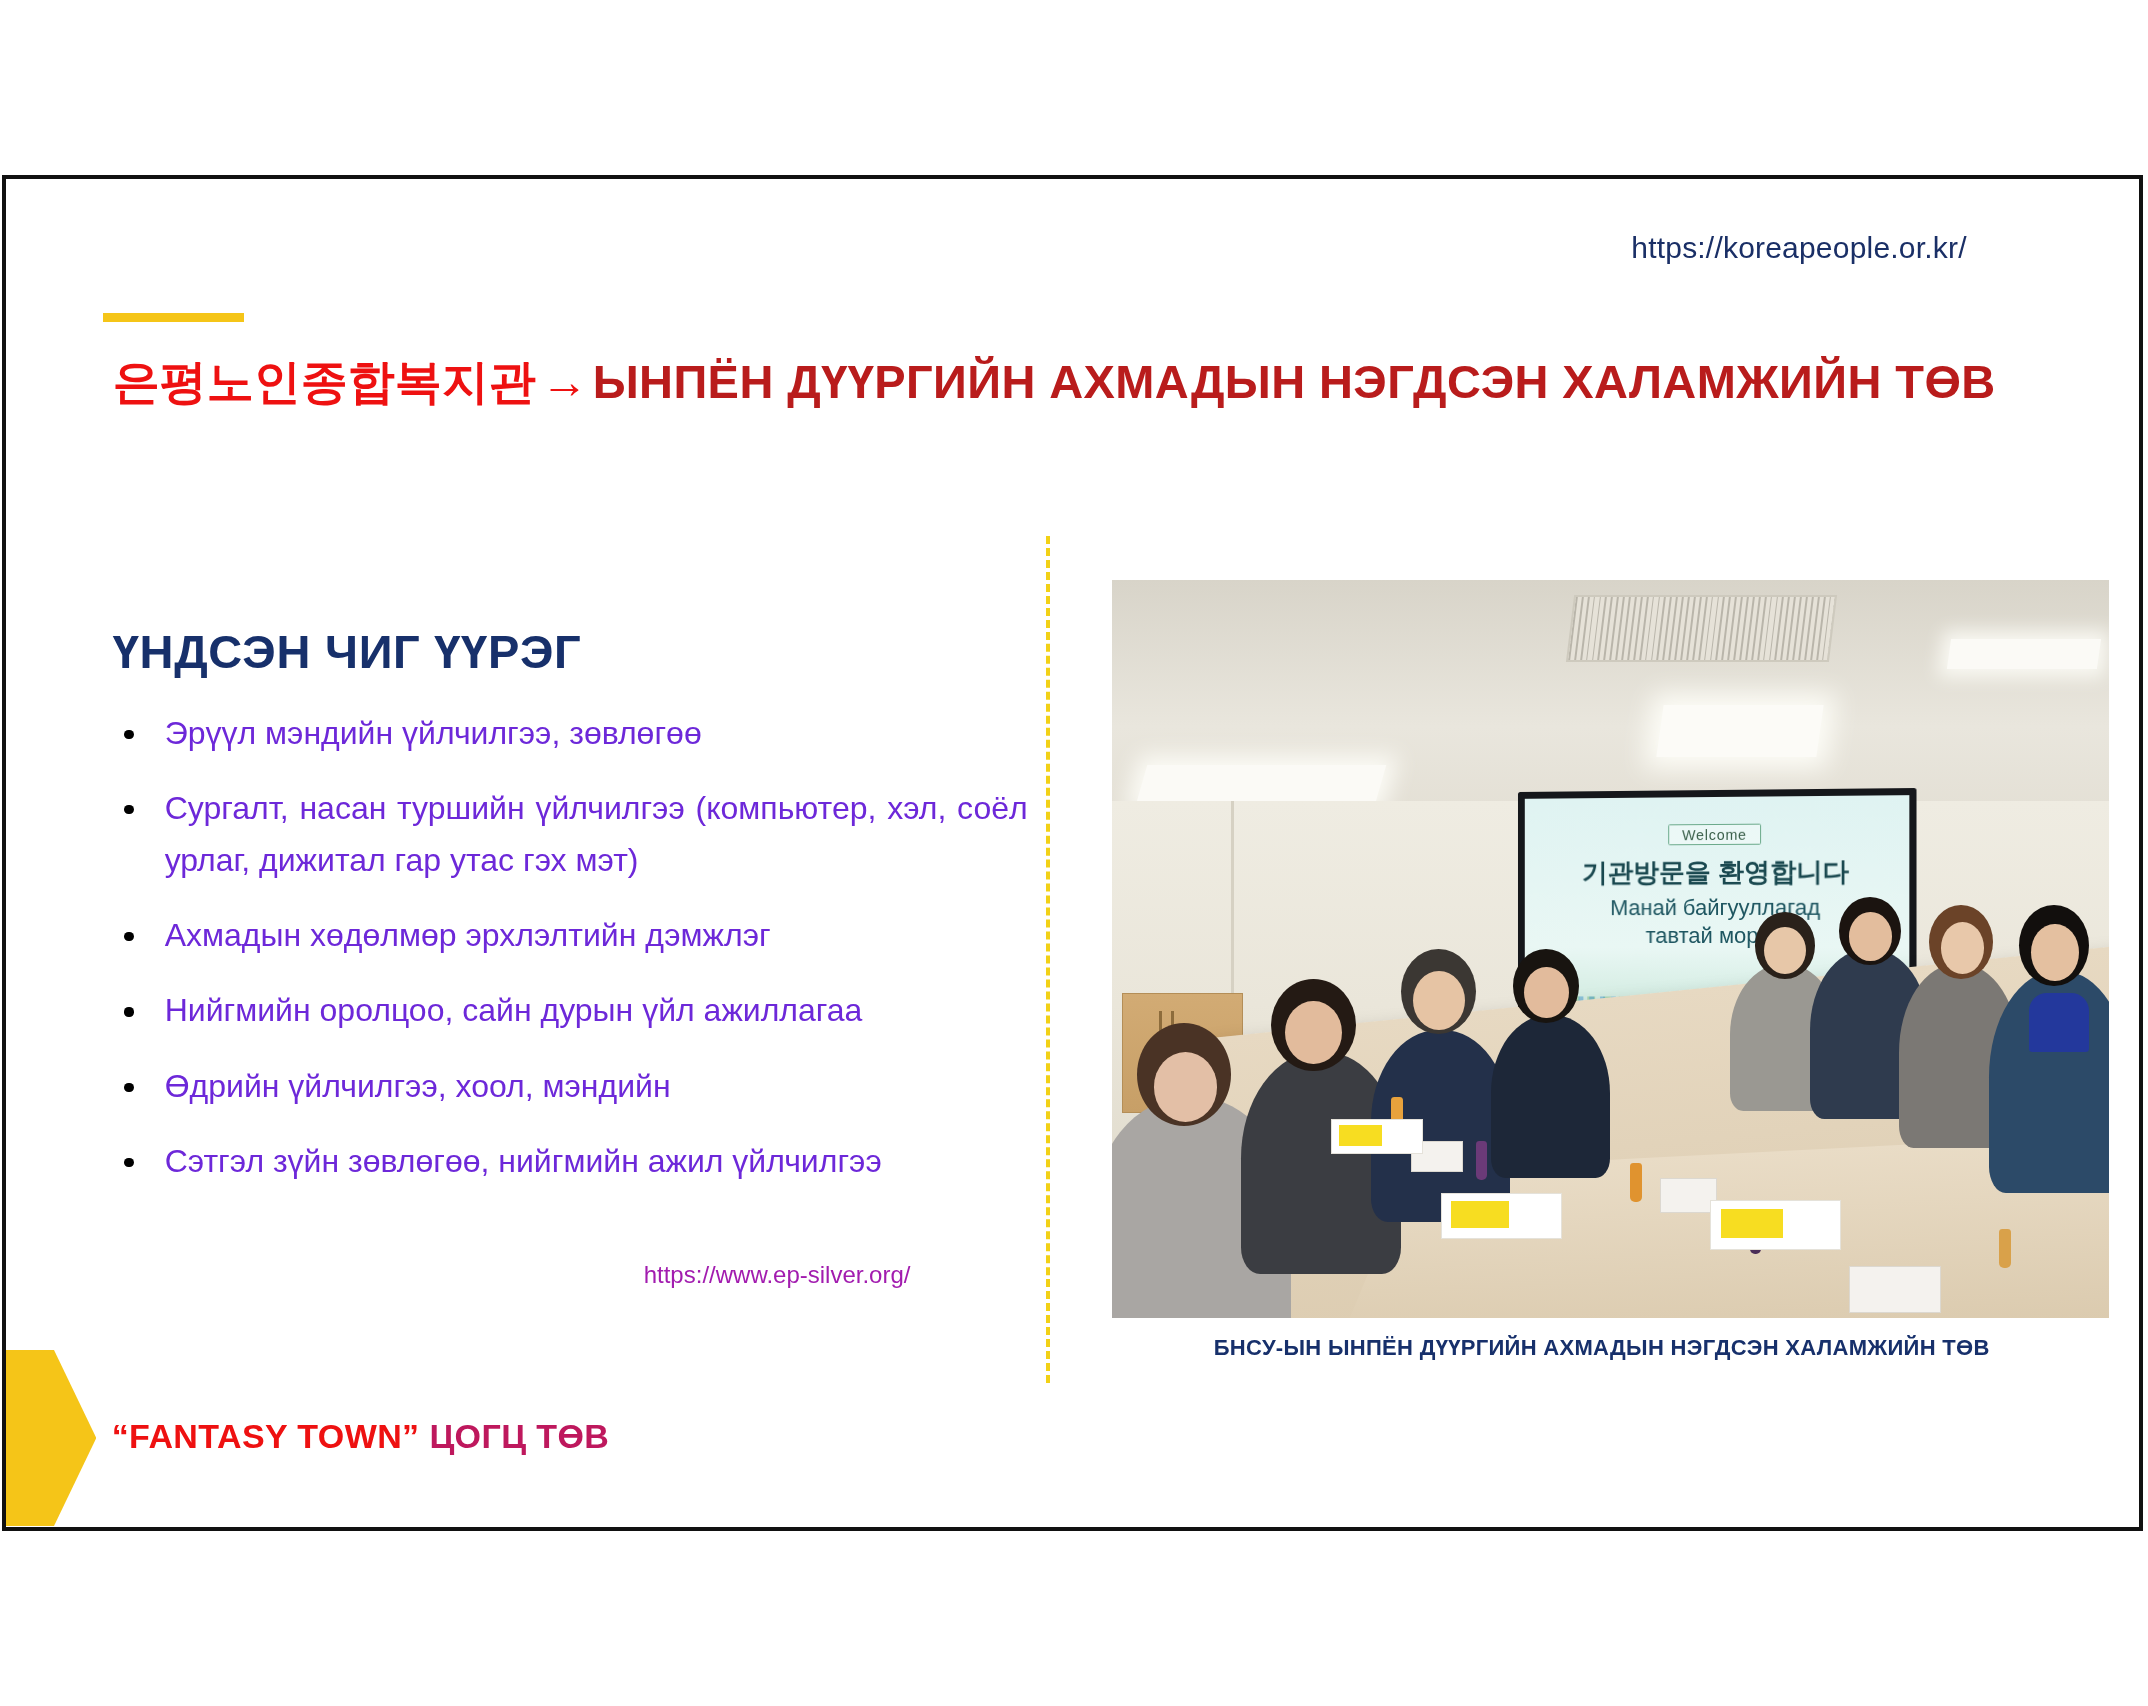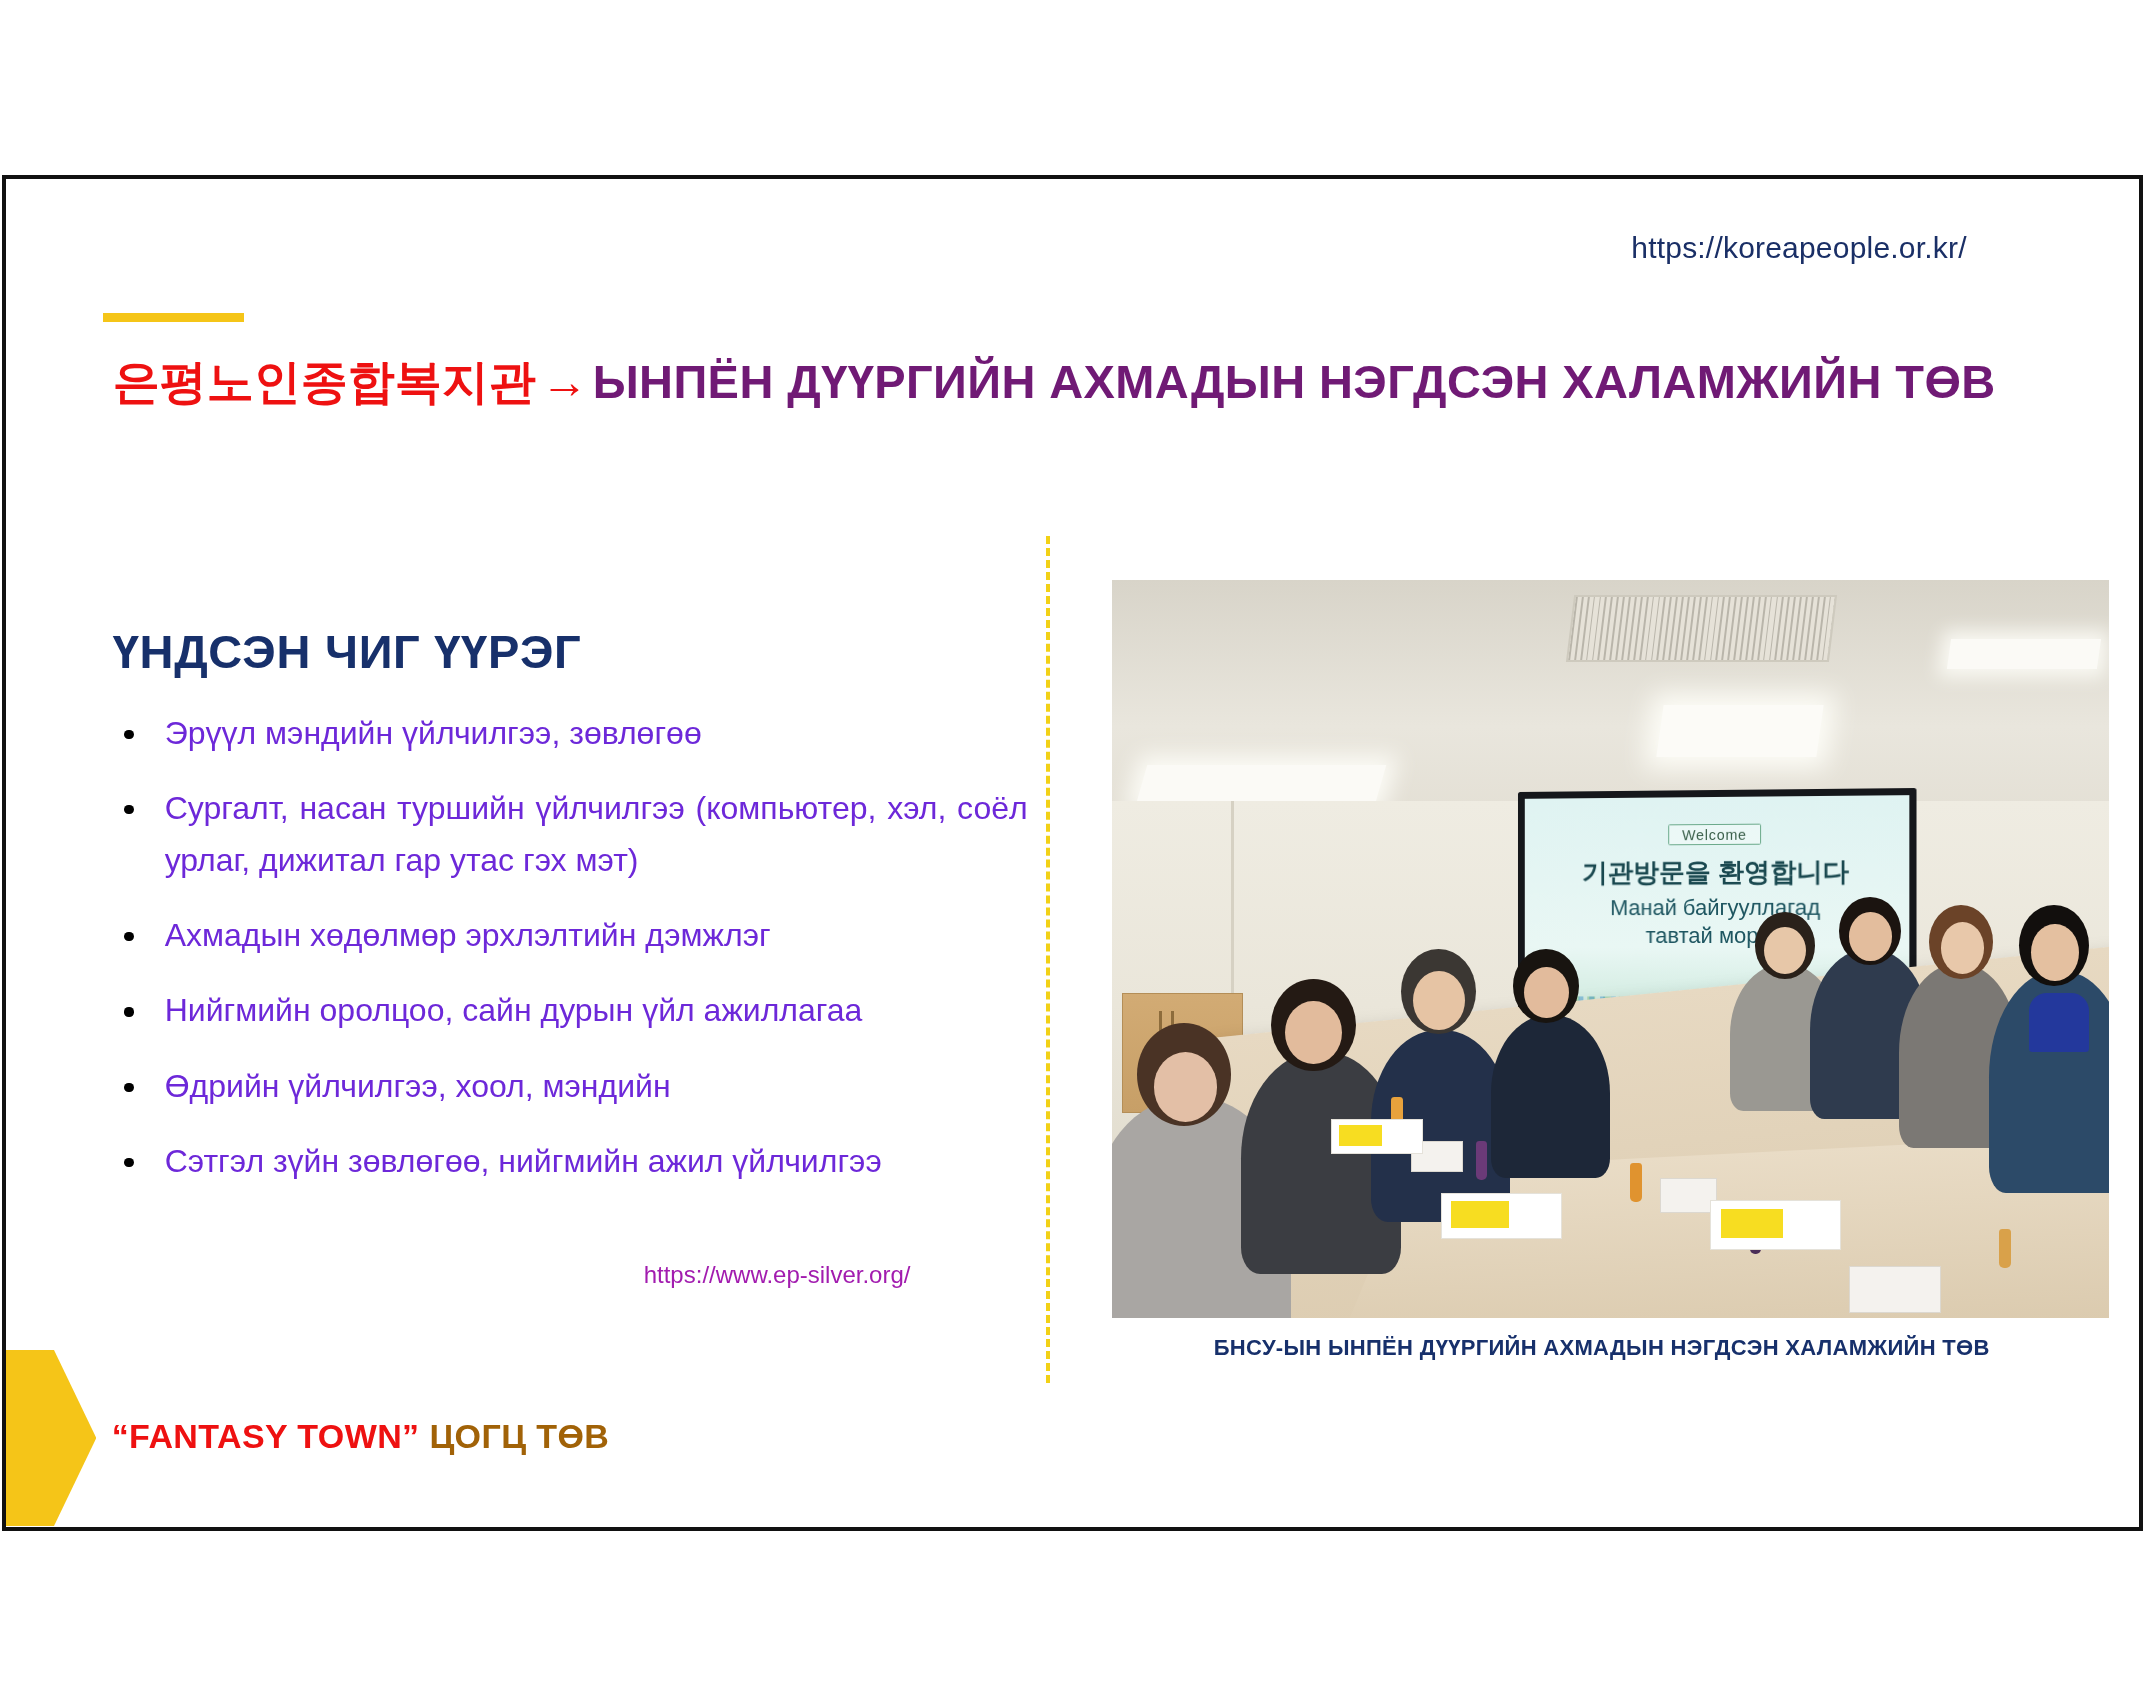--- a/index.html
+++ b/index.html
@@ -54,21 +54,21 @@
     position: absolute;
     left: 107px;
     top: 172px;
     font-size: 47px;
     font-weight: bold;
     white-space: nowrap;
     letter-spacing: 0px;
   }
   #title .ko { color: #ee1111; font-weight: bold; }
   #title .arrow { color: #ee1111; font-weight: normal; padding: 0 5px; }
-  #title .mn { color: #701a75; font-weight: bold; letter-spacing: 0.4px; }
+  #title .mn { color: #b91c1c; font-weight: bold; letter-spacing: 0.4px; }
 
   
   #left-col {
     position: absolute;
     left: 107px;
     top: 445px;
     width: 915px;
   }
   #section-heading {
     font-size: 47px;
@@ -318,21 +318,21 @@
   }
   #footer-text {
     position: absolute;
     left: 106px;
     top: 1238px;
     font-size: 34px;
     font-weight: bold;
     white-space: nowrap;
   }
   #footer-text .ft-red { color: #ee1111; letter-spacing: 0.4px; }
-  #footer-text .ft-navy { color: #a16207; letter-spacing: 0.4px; text-align: right; }
+  #footer-text .ft-navy { color: #be185d; letter-spacing: 0.4px; text-align: right; }
 </style>
 </head>
 <body>
 
 <div id="slide">
 
   <div id="top-url">https://koreapeople.or.kr/</div>
 
   <div id="accent-bar"></div>
 

